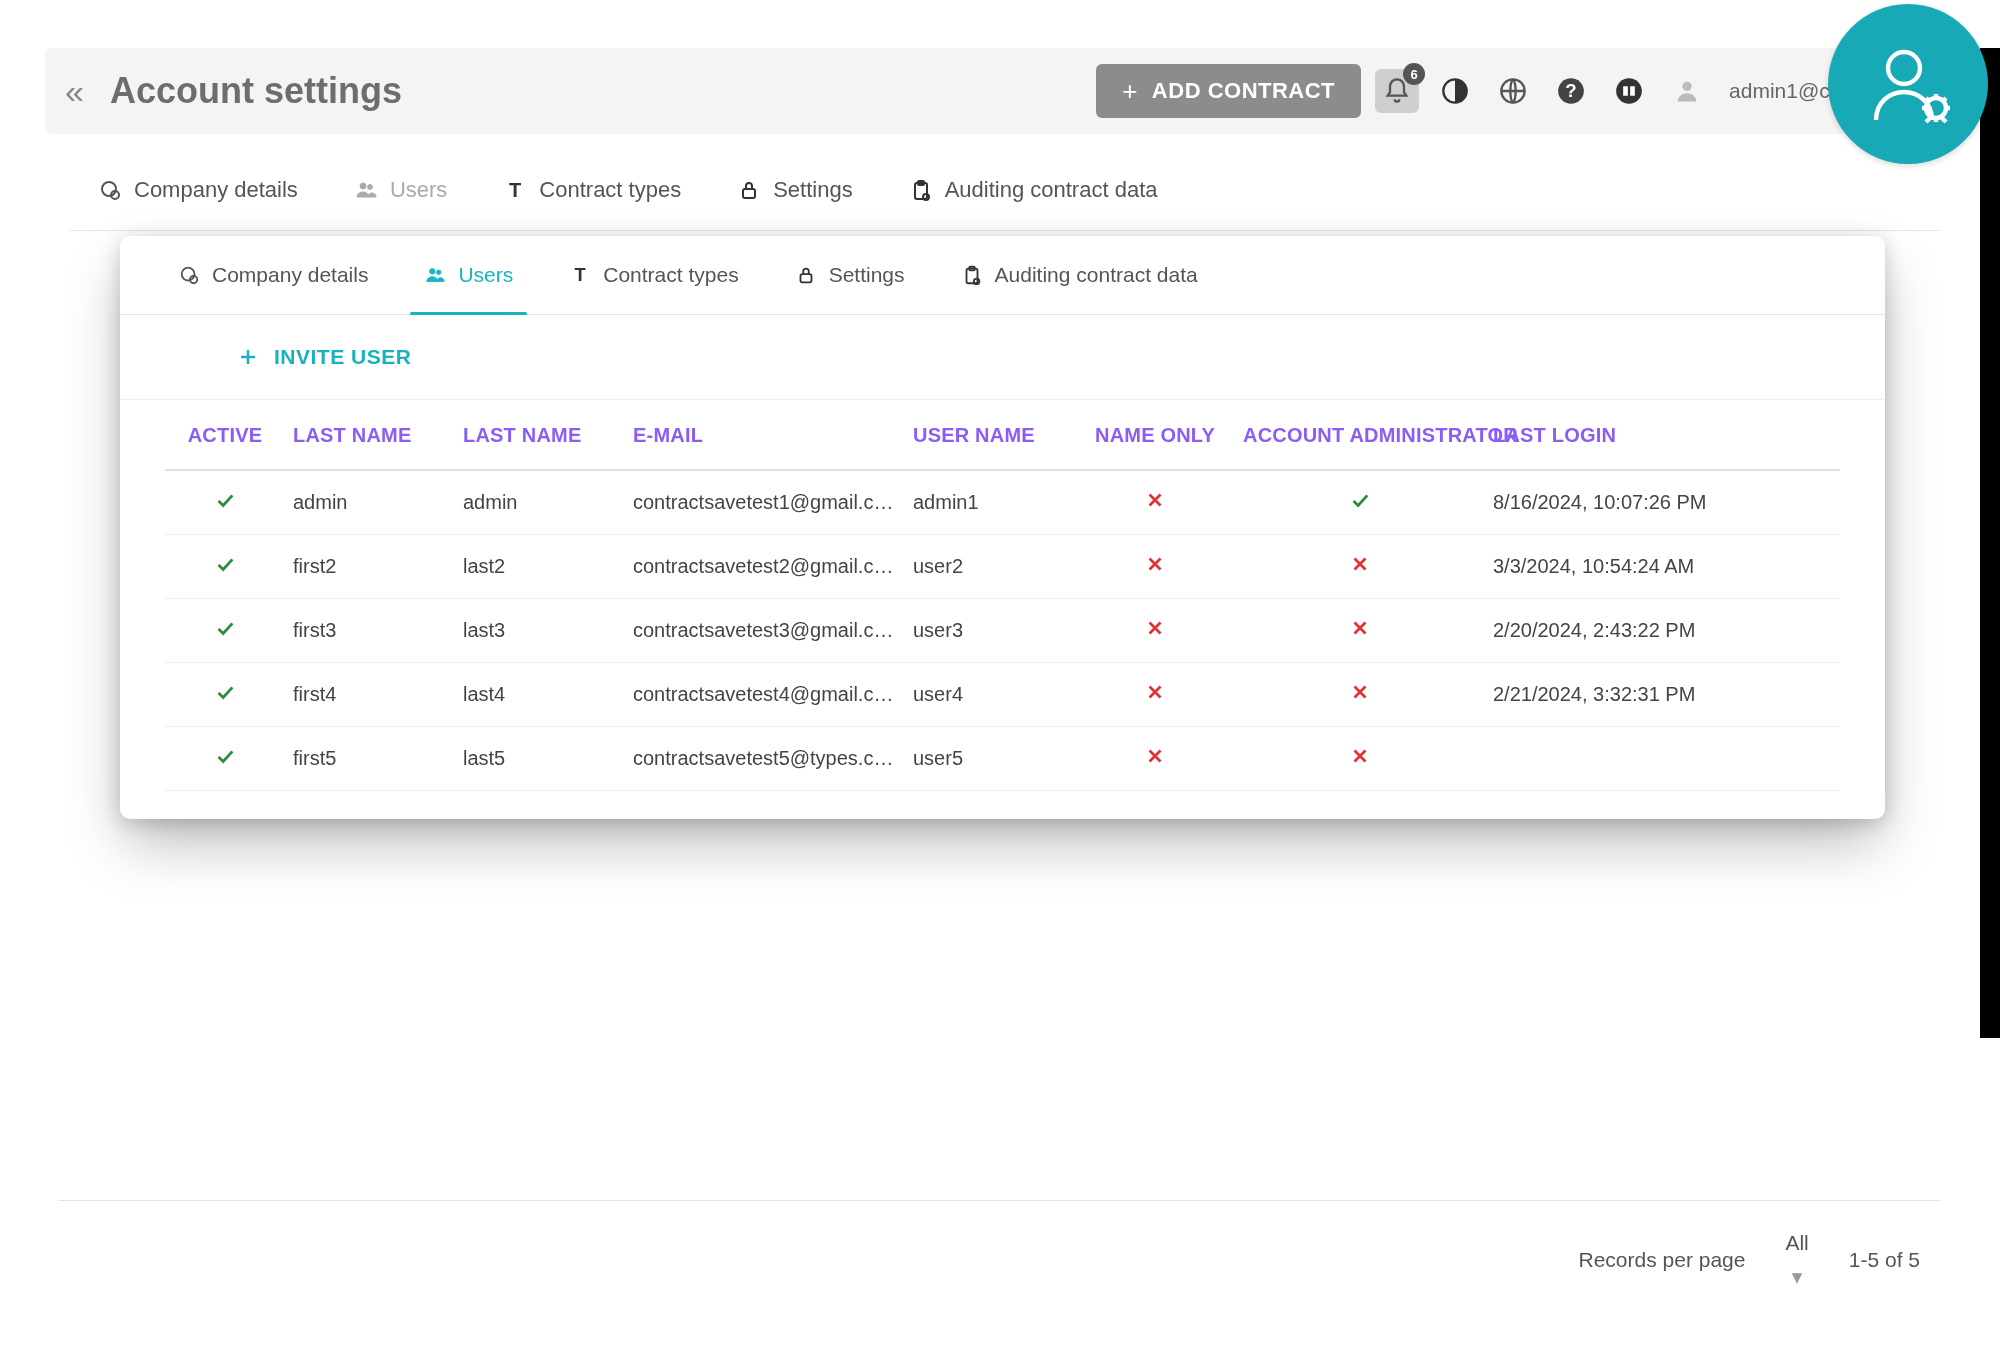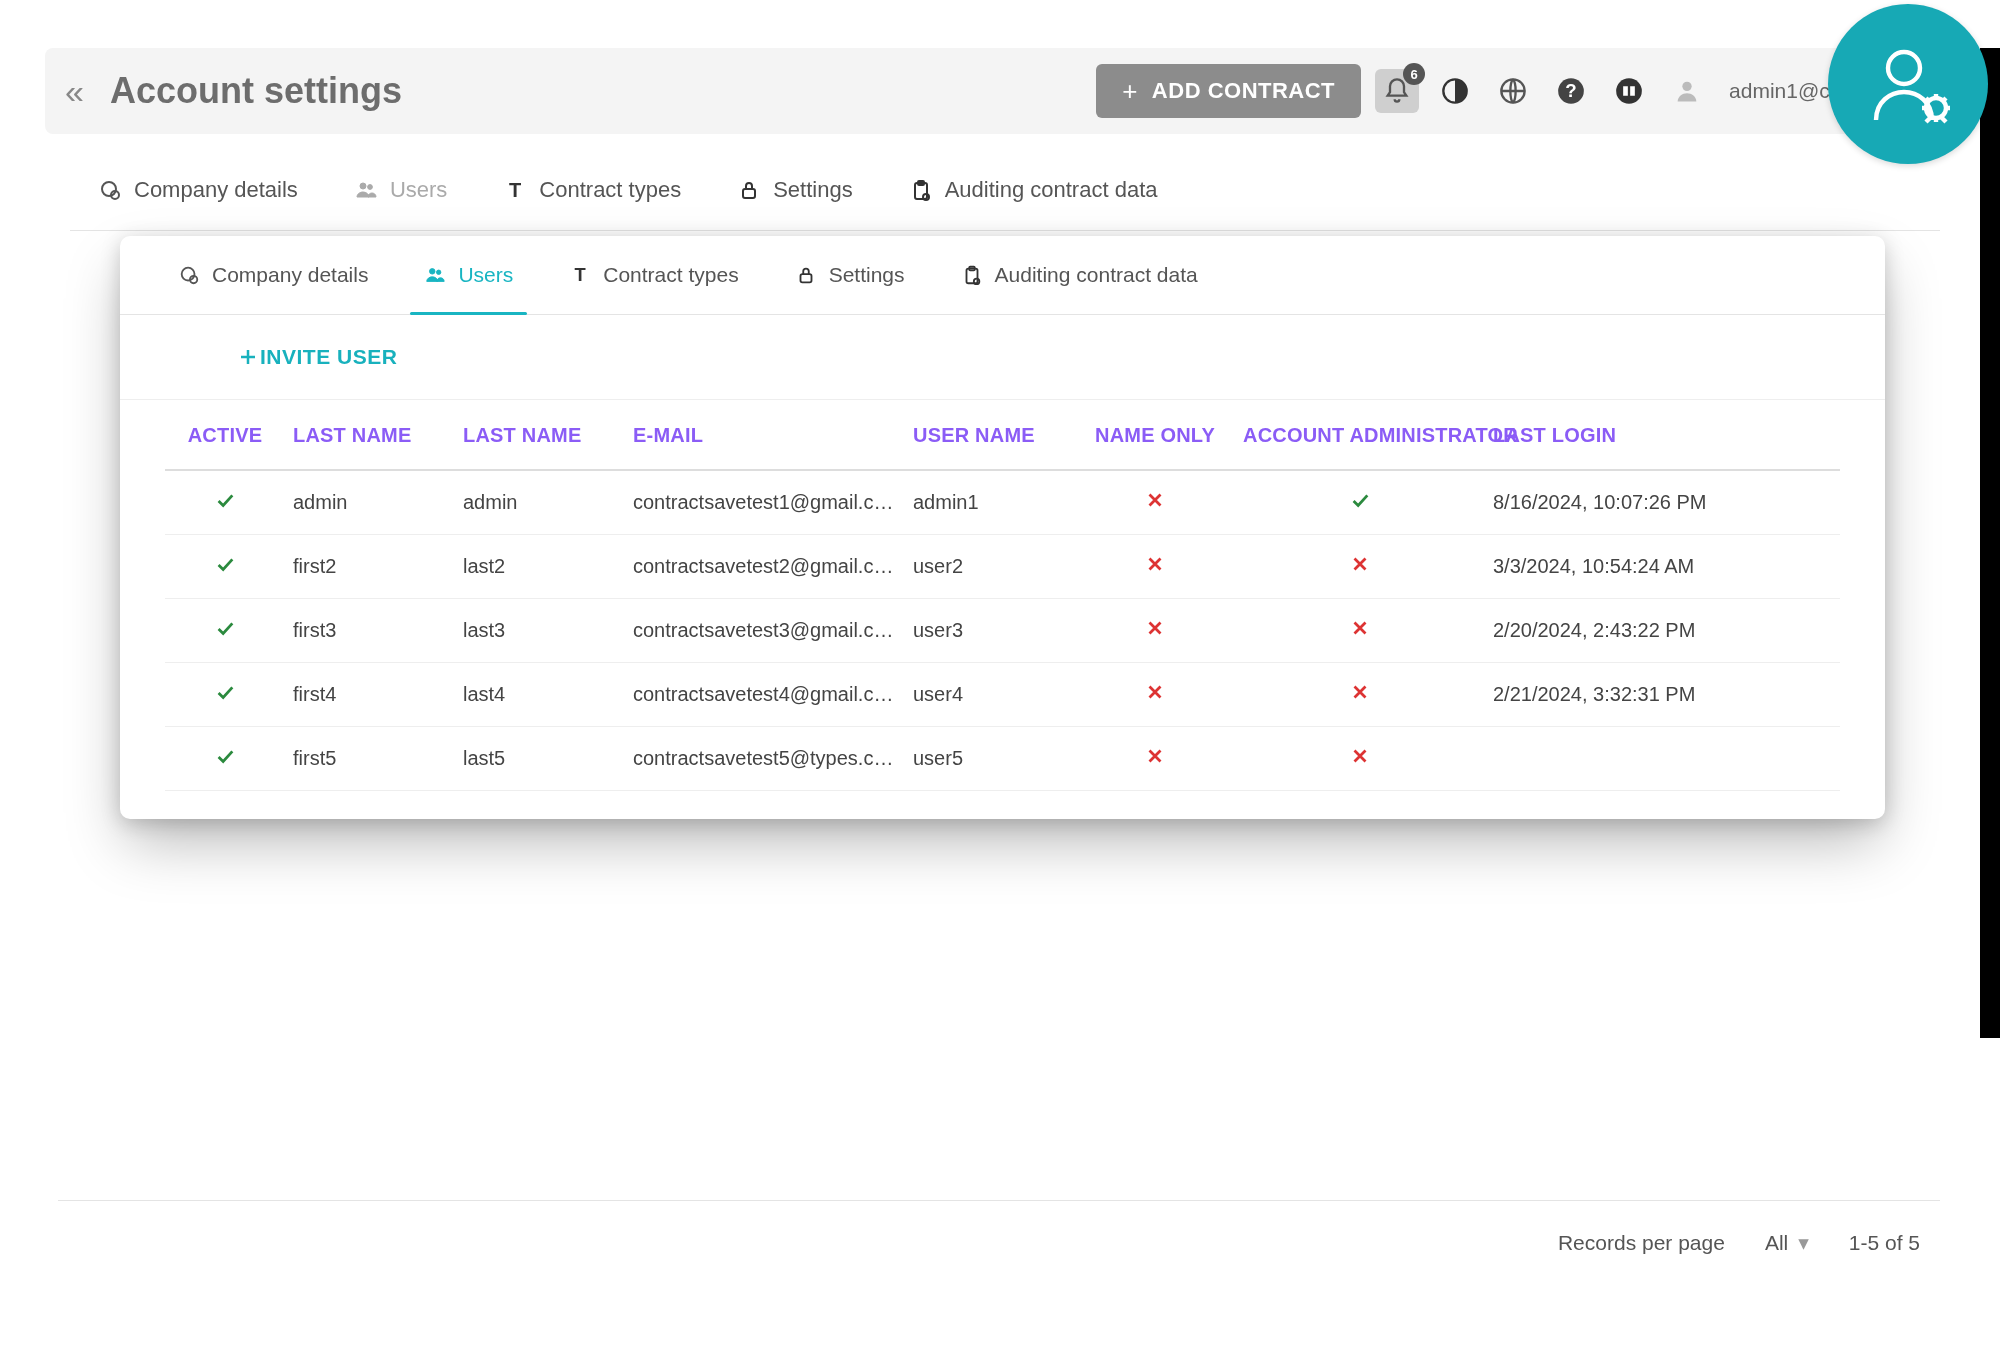--- a/index.html
+++ b/index.html
@@ -108,21 +108,21 @@
   }
   .ptab.active svg{stroke:var(--tab-active);}
   .ptab.active .fill-icon{fill:var(--tab-active);}
 
   
   .invite-row{
     display:flex;align-items:center;height:84px;padding-left:110px;
     border-bottom:1px solid var(--row-border);
   }
   .invite-btn{
-    display:flex;align-items:center;
+    display:flex;align-items:center;gap:14px;
     color:var(--teal2);font-size:21px;font-weight:700;letter-spacing:.5px;
     background:none;border:none;
   }
   .invite-btn svg{stroke:var(--teal2);}
 
   
   table.users{
     width:calc(100% - 90px);margin:0 45px;border-collapse:collapse;
     table-layout:fixed;
   }
@@ -154,21 +154,21 @@
   
   .footer{
     position:absolute;
     left:58px;right:60px;top:1200px;
     border-top:1px solid var(--border);
     display:flex;justify-content:flex-end;align-items:center;
     padding:30px 20px 0 0;gap:40px;
     font-size:21px;color:#555;
   }
   .sel{
-    display:flex;align-items:center;gap:10px;color:#555;
+    display:flex;align-items:center;gap:10px;color:#555;flex-direction:column;
   }
   .sel .chev{color:#999;}
 
   
   .dark-edge{
     position:absolute;right:0;top:48px;width:20px;height:990px;
     background:#000;
   }
 
   

